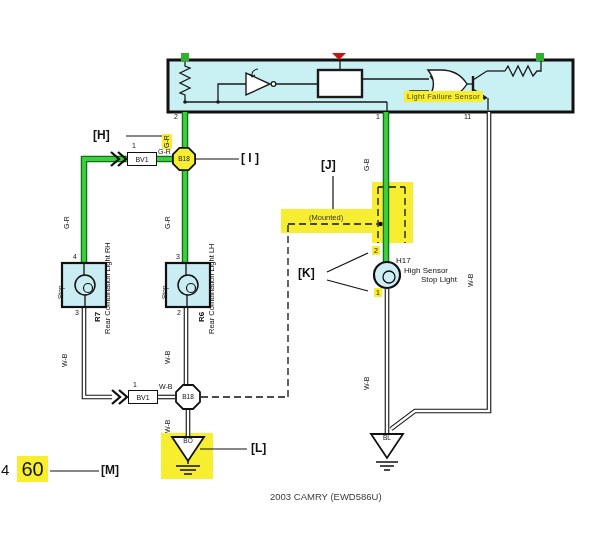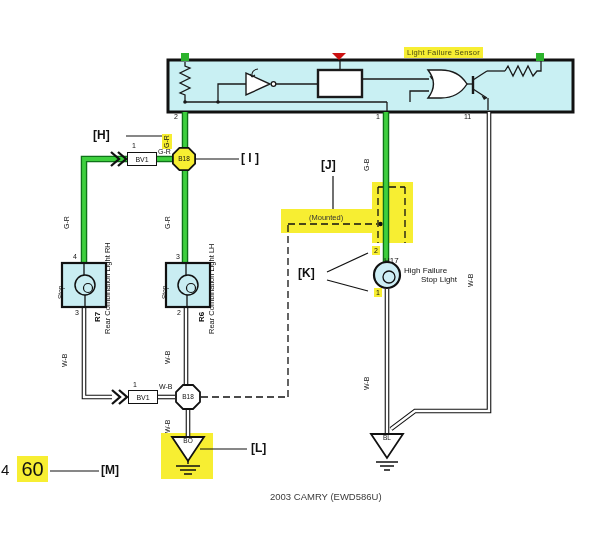--- a/index.html
+++ b/index.html
@@ -12,21 +12,21 @@
         transform:rotate(-90deg);transform-origin:0 100%;}
   .vlbl8{position:absolute;font-size:7.5px;line-height:10px;white-space:nowrap;
         transform:rotate(-90deg);transform-origin:0 100%;}
   .vbold{font-weight:bold;font-size:8px;}
   .callout{position:absolute;font-weight:bold;font-size:12px;line-height:14px;white-space:nowrap;}
   .hl{background:#f7ee32;}
   .connbox{position:absolute;border:1.6px solid #111;background:#fff;font-size:7px;
            display:flex;align-items:center;justify-content:center;box-sizing:border-box;}
   .ctr{display:flex;align-items:center;justify-content:center;text-align:center;}
   .sensorlbl{position:absolute;font-size:7.5px;line-height:11px;color:#4a4a10;
-             background:#f7ee32;padding:0 3px;letter-spacing:.3px;}
+             background:#f7ee32;padding:0 3px;letter-spacing:.3px;margin-top:44px;}
   .big50{position:absolute;left:17px;top:456px;width:31px;height:26px;background:#f7ee32;
          font-size:20px;line-height:26px;text-align:center;}
   .footer{position:absolute;left:270px;top:491px;font-size:9.5px;color:#3a3a3a;}
   .edge4{position:absolute;left:1px;top:461px;font-size:15px;}
 </style>
 </head>
 <body>
 
 <div id="stage">
 
@@ -203,22 +203,22 @@
   <div class="vlbl8" style="left:113px;top:324px;">Rear Combination Light RH</div>
 
   <div class="lbl" style="left:176px;top:252px;">3</div>
   <div class="lbl" style="left:177px;top:308px;">2</div>
   <div class="vlbl" style="left:170px;top:289px;font-size:6.5px;">Stop</div>
   <div class="vlbl vbold" style="left:207px;top:312px;">R6</div>
   <div class="vlbl8" style="left:217px;top:324px;">Rear Combination Light LH</div>
 
   <div class="lbl hl" style="left:372px;top:246px;padding:0 2px;">2</div>
   <div class="lbl hl" style="left:374px;top:288px;padding:0 2px;">1</div>
-  <div class="lbl8" style="left:384px;top:256px;font-weight:normal;">H17</div>
-  <div class="lbl8" style="left:404px;top:266px;">High Failure</div>
+  <div class="lbl8" style="left:396px;top:256px;font-weight:normal;">H17</div>
+  <div class="lbl8" style="left:404px;top:266px;">High Sensor</div>
   <div class="lbl8" style="left:404px;top:275px;padding-left:17px;">Stop Light</div>
 
   <div class="lbl ctr" style="left:176px;top:436px;width:24px;font-size:6.5px;">BO</div>
   <div class="lbl ctr" style="left:375px;top:433px;width:24px;font-size:6.5px;">BL</div>
 
   <div class="big50">60</div>
   <div class="edge4">4</div>
   <div class="footer">2003 CAMRY (EWD586U)</div>
 
 </div>

